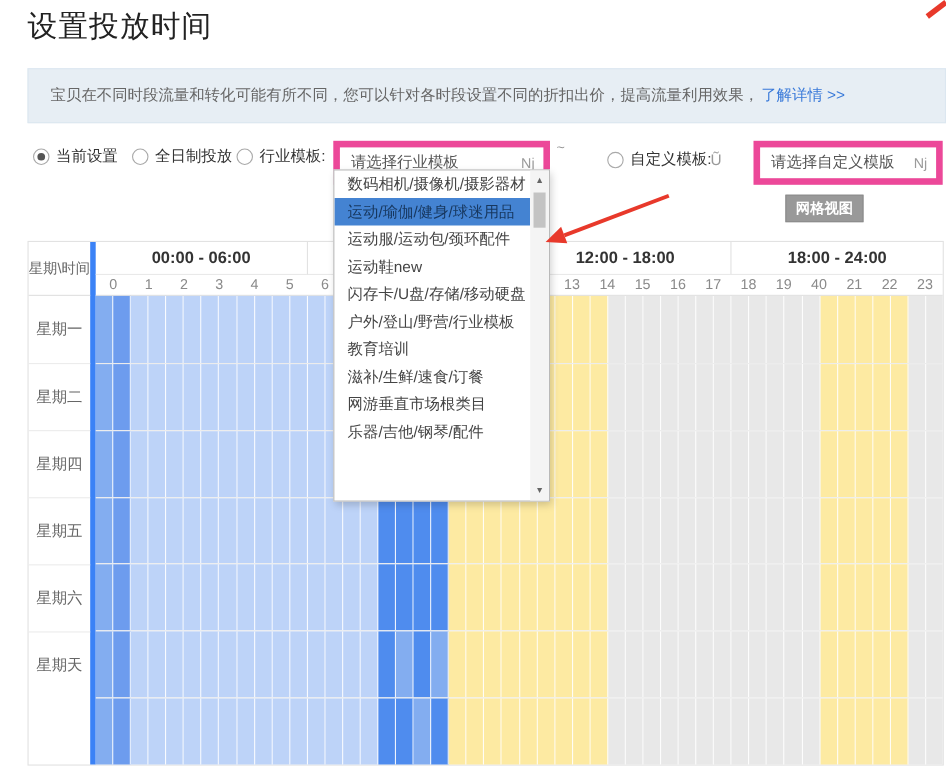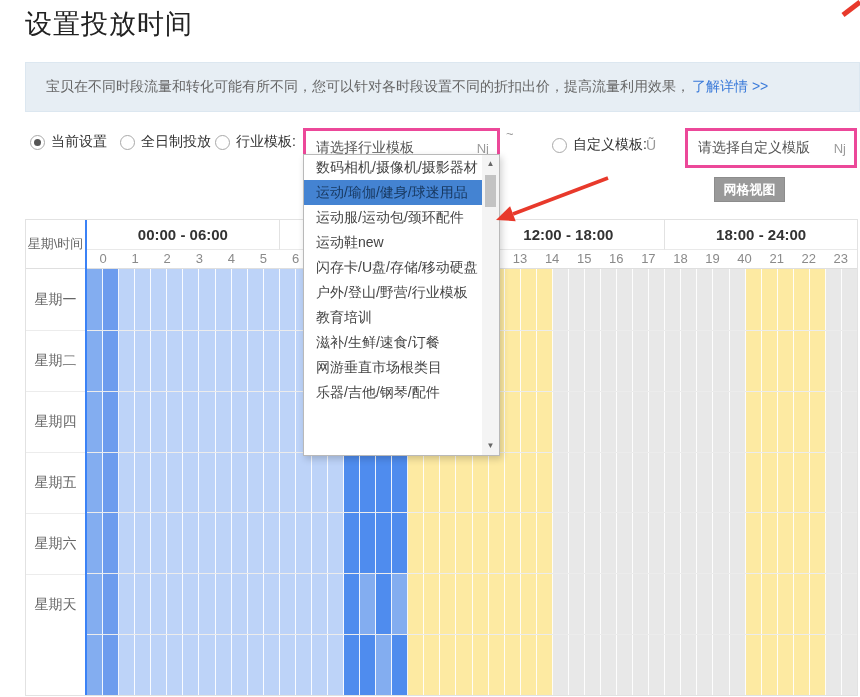--- a/index.html
+++ b/index.html
@@ -14,21 +14,21 @@
   .banner{position:absolute;left:25px;top:62px;width:835px;height:50px;background:#e7eef4;
     border:1px solid #dce7f0;display:flex;align-items:center;padding-left:20px;font-size:14px;color:#666;}
   .banner a{color:#3a7ad9;text-decoration:none;margin-left:2px;}
 
   .radio-item{position:absolute;display:flex;align-items:center;font-size:14px;color:#333;}
   .radio-circle{width:15px;height:15px;border:1px solid #a9a9a9;border-radius:50%;background:#fff;
     display:inline-block;margin-right:6px;position:relative;flex:0 0 auto;}
   .radio-item.checked .radio-circle:after{content:"";position:absolute;left:3px;top:3px;width:7px;height:7px;
     border-radius:50%;background:#555;}
 
-  .select-box{position:absolute;height:40px;background:#fff;border:3px solid #ec4899;
+  .select-box{position:absolute;height:40px;background:#fff;border:6px solid #ec4899;
     display:flex;align-items:center;justify-content:space-between;padding:0 8px 0 10px;font-size:14px;color:#555;cursor:pointer;}
   .select-arrow-glyph{color:#9b9b9b;font-size:13px;}
   .stray-glyph{position:absolute;color:#999;font-size:13px;}
 
   .dropdown{position:absolute;left:303px;top:154px;width:197px;height:302px;background:#fff;
     border:1px solid #b9b9b9;box-shadow:2px 3px 7px rgba(0,0,0,.18);z-index:20;}
   .dd-items{position:absolute;left:0;top:0;right:17px;bottom:0;overflow:hidden;}
   .dd-item{height:25px;line-height:25px;padding-left:12px;font-size:14px;color:#444;white-space:nowrap;overflow:hidden;cursor:pointer;}
   .dd-item.selected{background:#4483d2;color:#17375e;}
   .dd-scrollbar{position:absolute;top:0;right:0;width:17px;bottom:0;background:#f4f4f4;}
@@ -36,21 +36,21 @@
   .dd-arrow.up{top:0;}
   .dd-arrow.down{bottom:0;}
   .dd-thumb{position:absolute;left:3px;top:20px;width:11px;height:32px;background:#c3c3c3;cursor:pointer;}
 
   .toggle-btn{position:absolute;top:177px;width:71px;height:25px;font-size:13px;font-weight:700;
     display:flex;align-items:center;justify-content:center;cursor:pointer;}
   .toggle-btn.active{left:714px;background:#999;color:#fff;border:1px solid #8c8c8c;}
   .toggle-btn.inactive{left:778px;background:linear-gradient(#fff,#f1f1f1);color:#333;border:1px solid #c9c9c9;border-left:none;margin-top:44px;}
 
   .sched-table{position:absolute;left:25px;top:219px;width:833px;height:477px;border:1px solid #e2e2e2;display:flex;background:#fff;}
-  .label-col{width:61px;flex:0 0 61px;border-right:2px solid #3b82f6;display:flex;flex-direction:column;}
+  .label-col{width:61px;flex:0 0 61px;border-right:5px solid #3b82f6;display:flex;flex-direction:column;}
   .corner-cell{height:49px;border-bottom:1px solid #dfdfdf;display:flex;align-items:center;justify-content:center;
     font-size:13px;color:#666;}
   .day-label{height:61px;display:flex;align-items:center;justify-content:center;font-size:14px;color:#666;}
   .day-label + .day-label{border-top:1px solid #ececec;}
   .grid-col{flex:1;display:flex;flex-direction:column;}
   .group-row{height:30px;display:flex;}
   .group-cell{flex:1;display:flex;align-items:center;justify-content:center;font-size:15px;font-weight:700;color:#333;
     border-bottom:1px solid #e9e9e9;}
   .group-cell + .group-cell{border-left:1px solid #e2e2e2;}
   .hour-row{height:19px;display:flex;border-bottom:1px solid #dfdfdf;}

